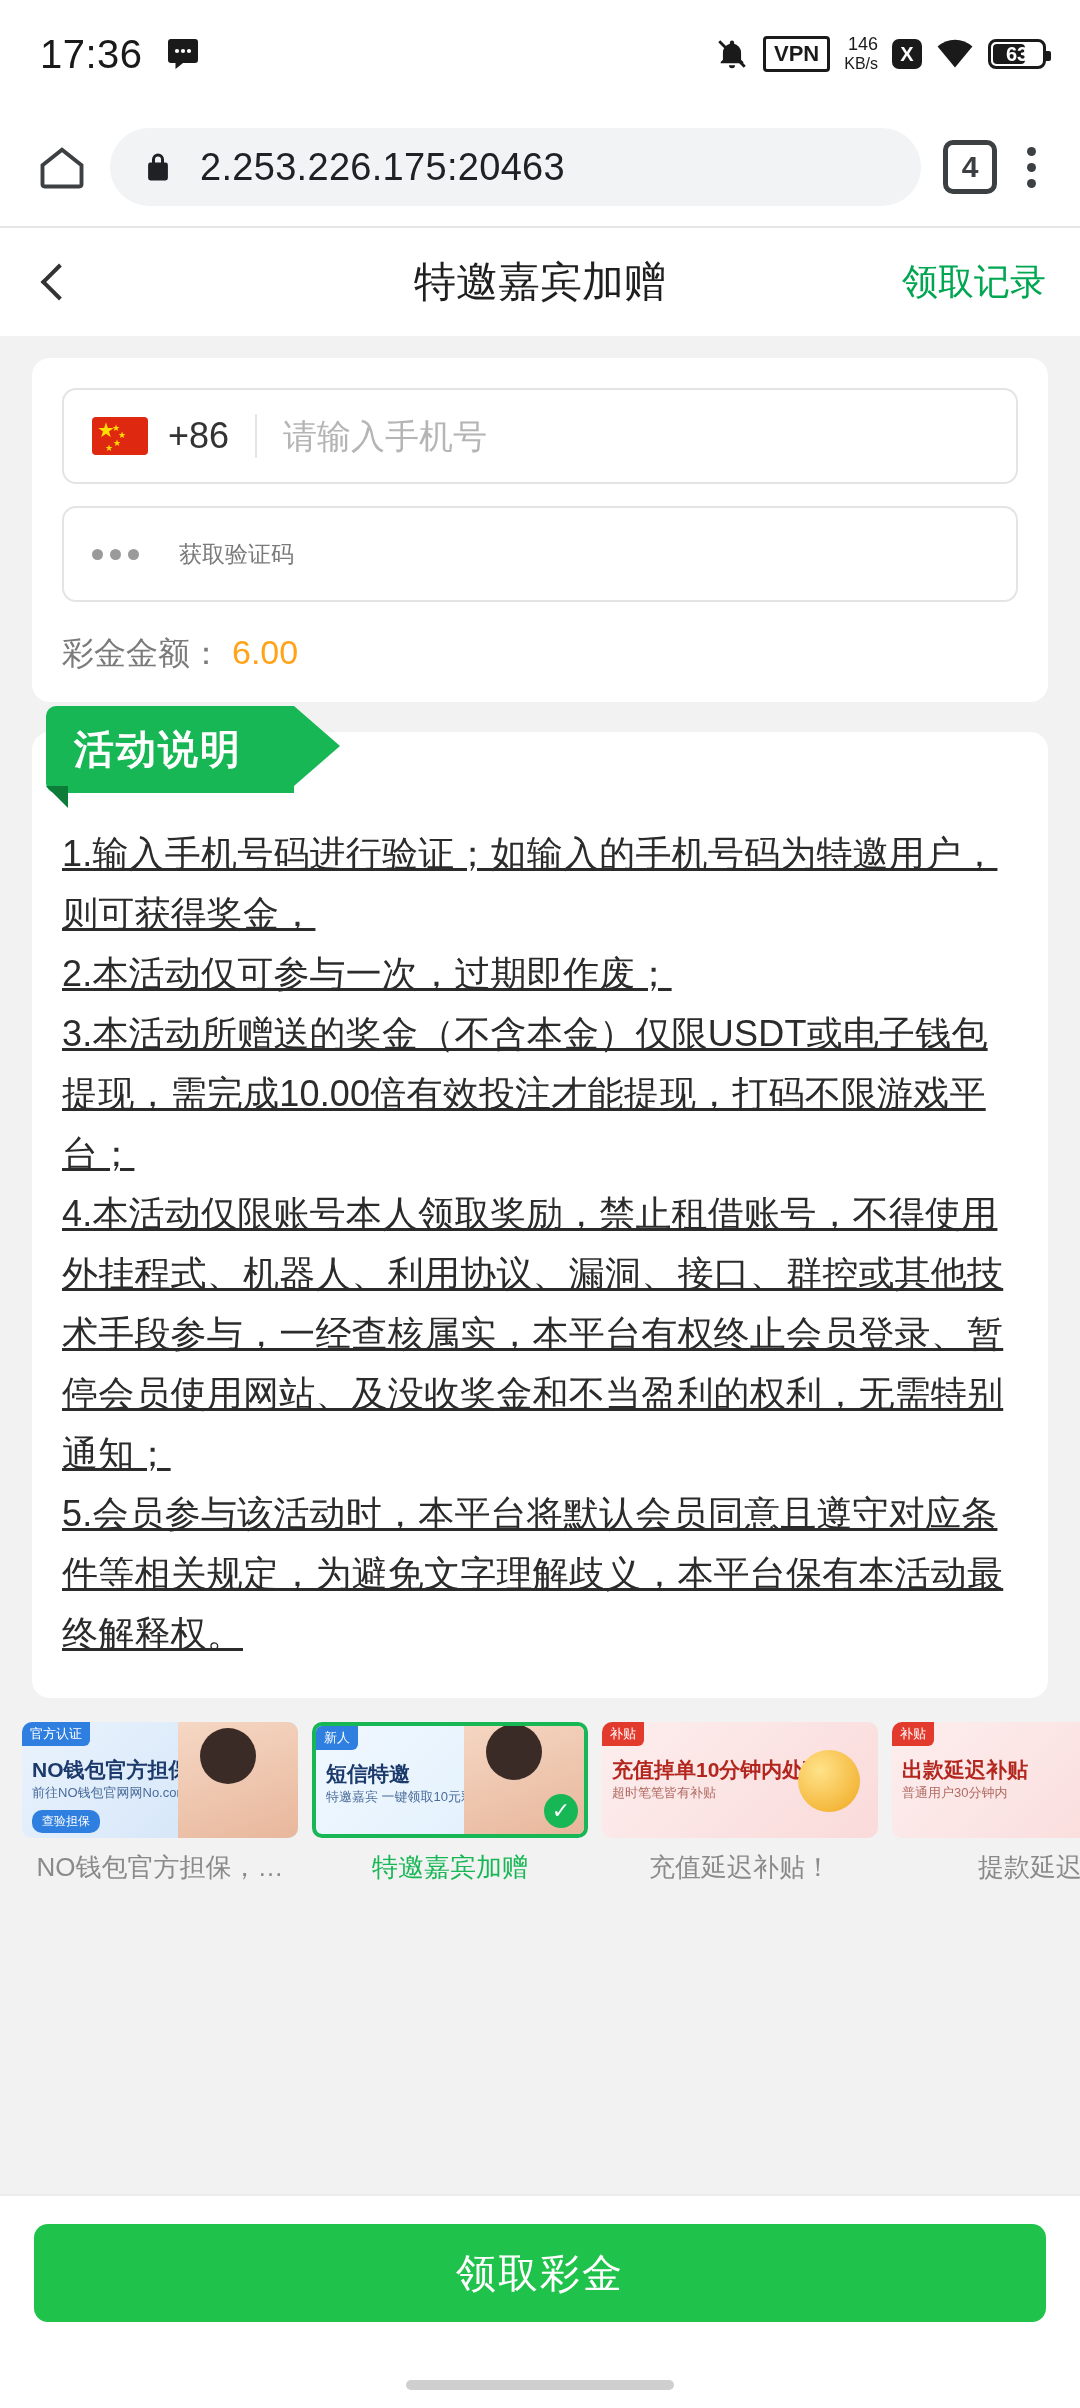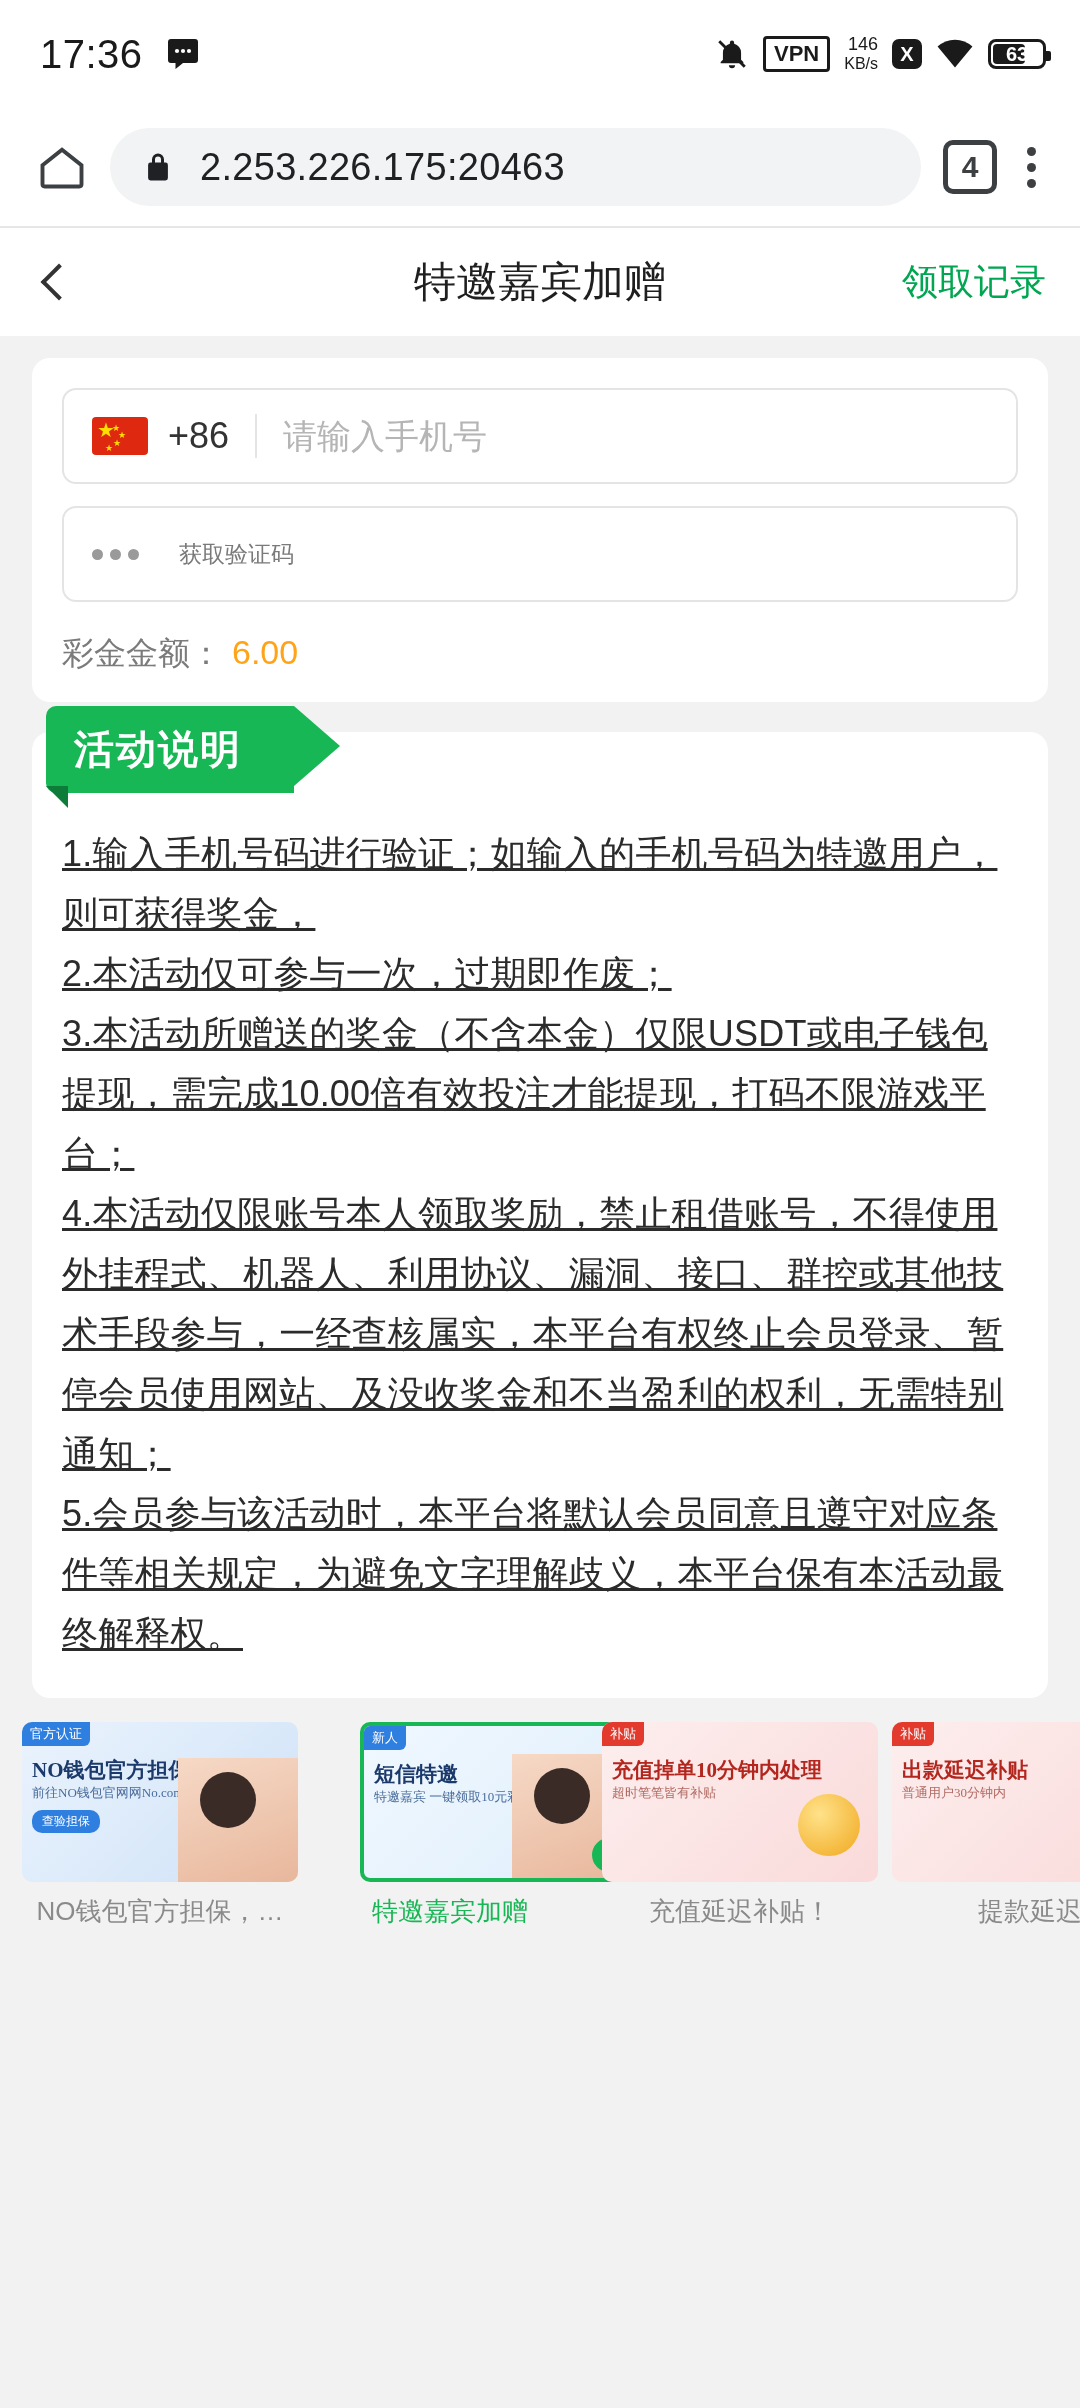--- a/index.html
+++ b/index.html
@@ -145,25 +145,24 @@
   .rules-text {
     font-size: 36px; line-height: 60px; color: #2b2b2b; letter-spacing: .2px;
   }
 
   
   .bannerstrip {
     margin-top: 16px; padding: 8px 22px 0 22px; display: flex; gap: 14px; overflow: hidden;
   }
   .bitem { width: 276px; flex: none; }
   .bthumb {
-    width: 276px; height: 160px; border-radius: 10px; overflow: hidden; position: relative;
+    width: 276px; height: 116px; border-radius: 10px; overflow: hidden; position: relative;
     background: #dfeaf7;
-    font-family: Liberation Serif, serif;
-  }
-  .bitem.sel .bthumb { border: 4px solid #18b755; margin-left: 48px; }
+  }
+  .bitem.sel .bthumb { border: 4px solid #18b755; }
   .bcap {
     margin-top: 12px; font-size: 26px; color: #8a8a8a; text-align: center;
     white-space: nowrap; overflow: hidden; text-overflow: ellipsis;
   }
   .bitem.sel .bcap { color: #18b755; }
   .badge-tl {
     position: absolute; left: 0; top: 0; background: #2f7fe0; color: #fff;
     font-size: 13px; padding: 3px 8px; border-radius: 0 0 6px 0;
   }
   .badge-red { background: #e23b2e; }
@@ -354,14 +353,18 @@
           <span class="badge-tl badge-red">补贴</span>
           <span class="b-t1" style="color:#b3261e;">出款延迟补贴</span>
           <span class="b-t2" style="color:#b06a62;">普通用户30分钟内</span>
         </div>
         <div class="bcap">提款延迟</div>
       </div>
 
     </div>
   </div>
 
+  <div class="bottombar">
+    <button class="cta">领取彩金</button>
+    <div class="homeindicator"></div>
+  </div>
 
 </div>
 
 </body></html>

